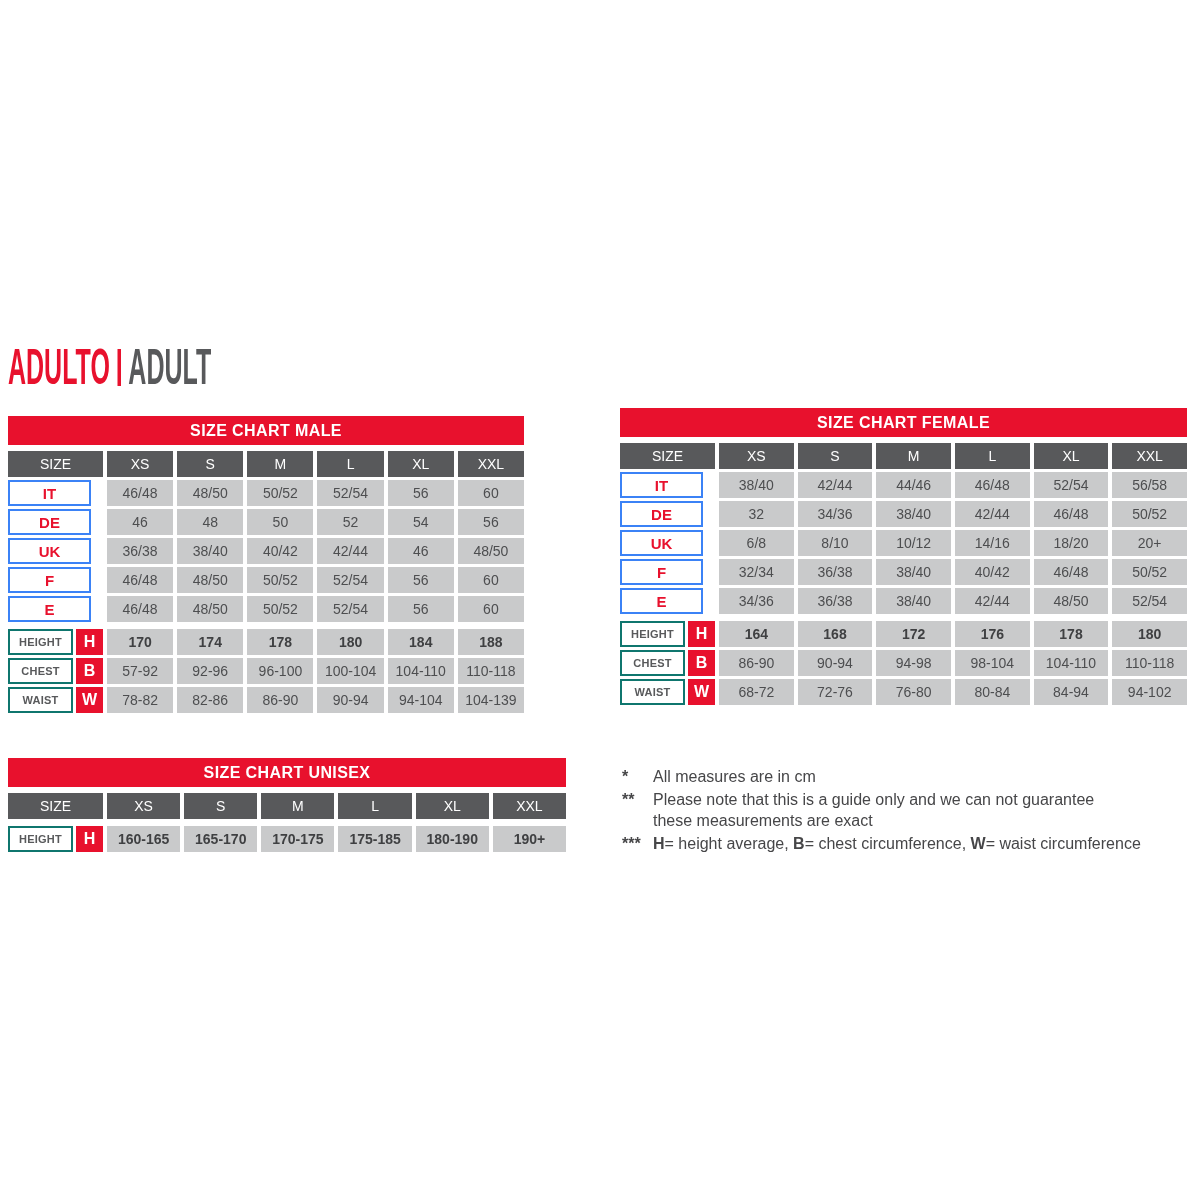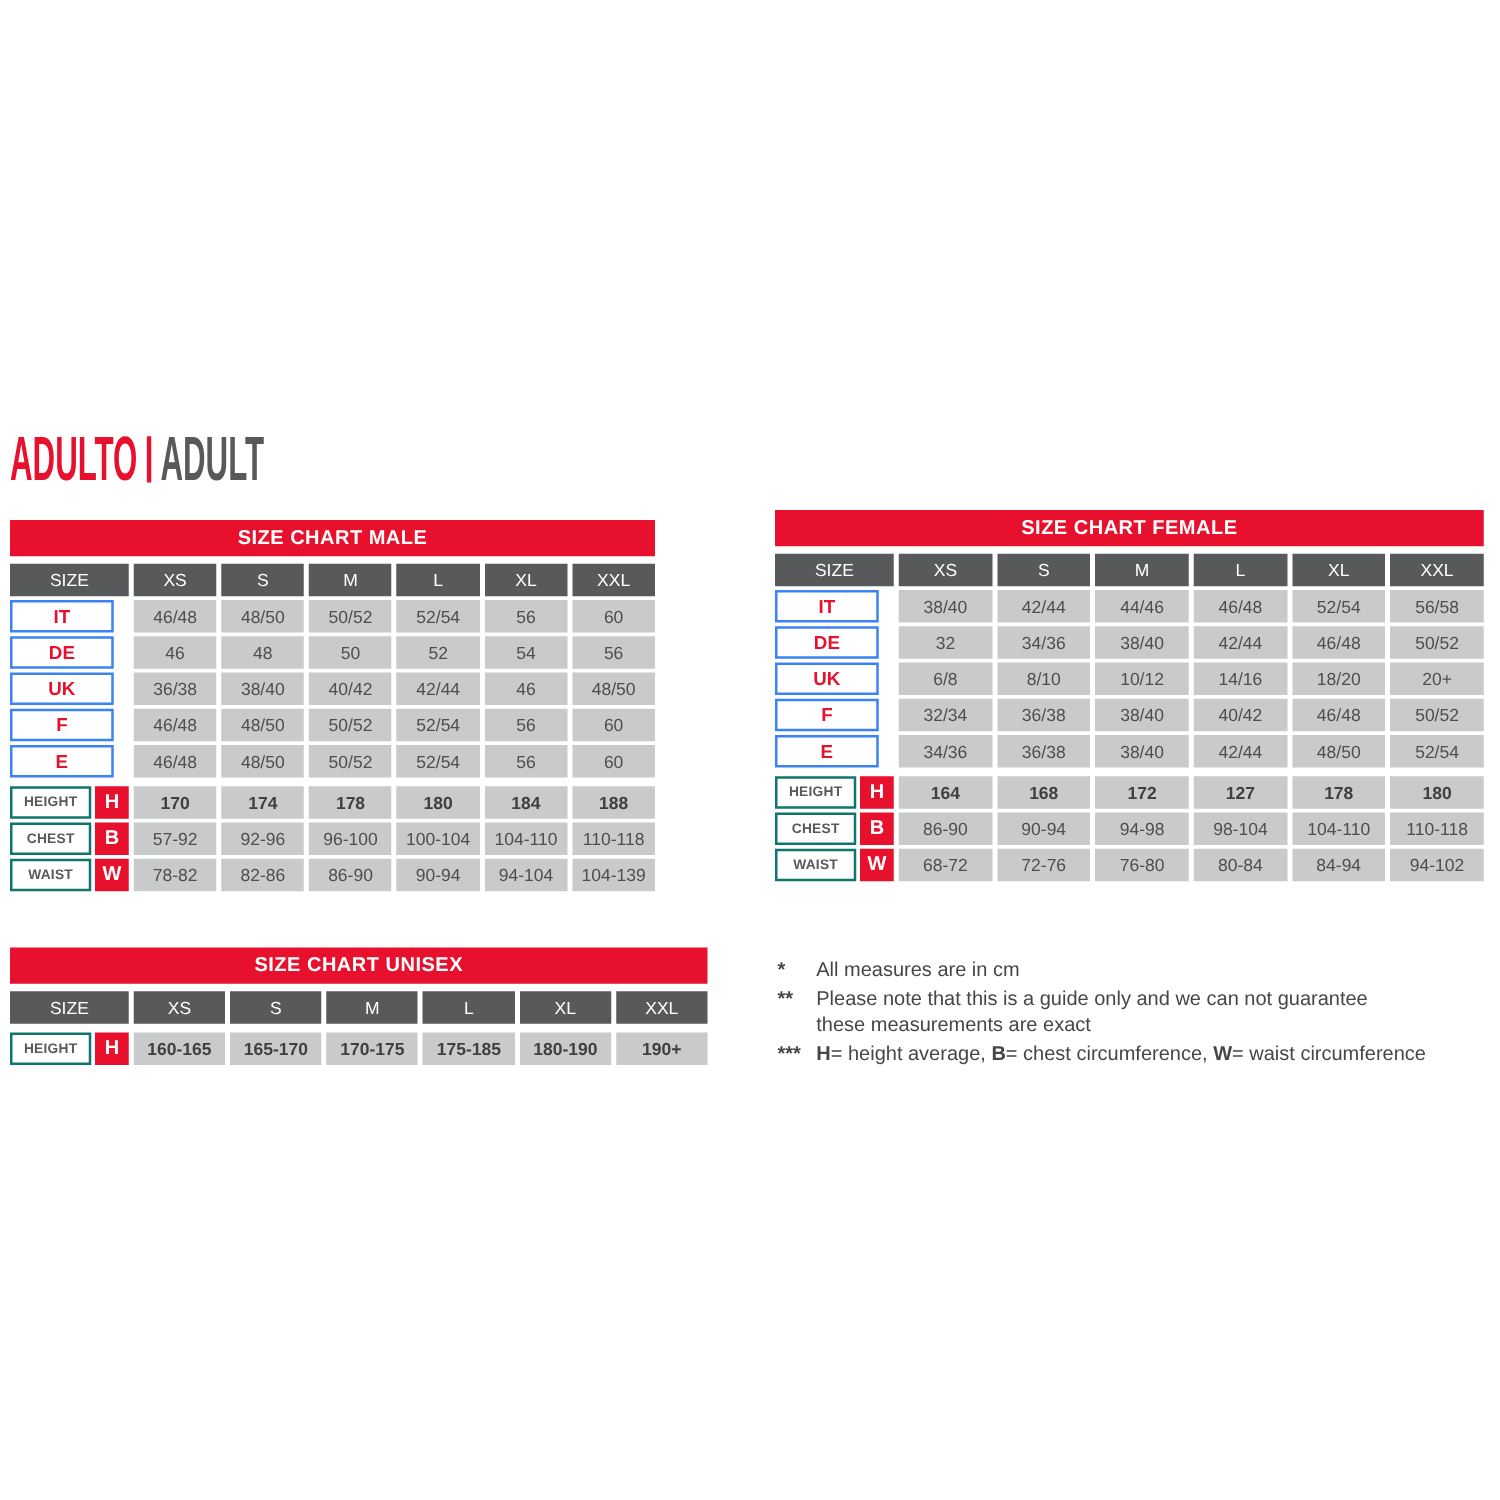--- a/index.html
+++ b/index.html
@@ -207,21 +207,21 @@
       <div class="dcell">52/54</div>
     </div>
     <div class="tgrid mrows">
       <div class="mlabel">
         <div class="mbox">HEIGHT</div>
         <div class="mbadge">H</div>
       </div>
       <div class="dcell bold">164</div>
       <div class="dcell bold">168</div>
       <div class="dcell bold">172</div>
-      <div class="dcell bold">127</div>
+      <div class="dcell bold">176</div>
       <div class="dcell bold">178</div>
       <div class="dcell bold">180</div>
       <div class="mlabel">
         <div class="mbox">CHEST</div>
         <div class="mbadge">B</div>
       </div>
       <div class="dcell">86-90</div>
       <div class="dcell">90-94</div>
       <div class="dcell">94-98</div>
       <div class="dcell">98-104</div>

